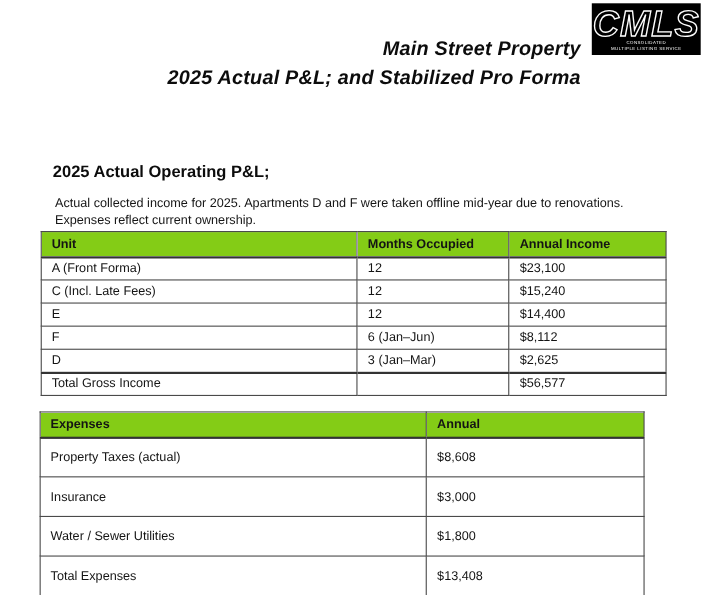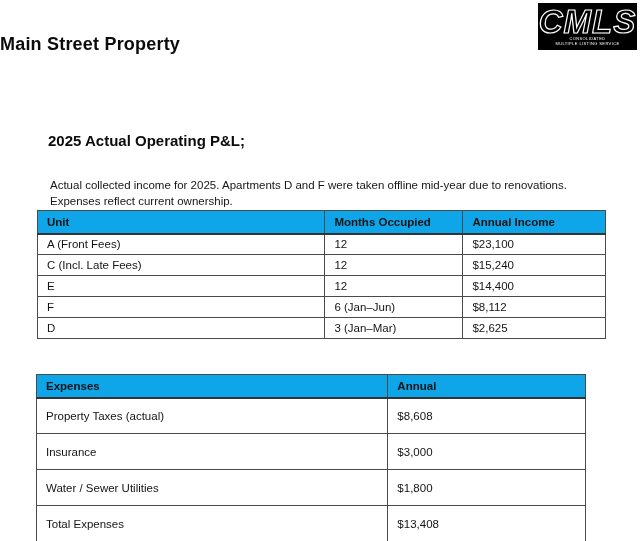--- a/index.html
+++ b/index.html
@@ -30,30 +30,31 @@
     .logo-main { color:#000000; -webkit-text-stroke:1.2px #ffffff; }
   }
   .logo-sub {
     color:#ffffff; font-size:4px; line-height:5px;
     letter-spacing:0.4px; text-align:center; white-space:nowrap;
   }
 
   
   .title-block {
     position:absolute; top:31px; left:0; width:528px;
-    text-align:left;
+    text-align:right;
+    font-style:italic;
   }
   .title-line {
     font-weight:bold; font-size:18px; line-height:26px;
     color:#0c0c0c; letter-spacing:0.2px;
   }
 
   
   .section-heading {
-    position:absolute; left:48px; top:132px;
+    position:absolute; left:48px; top:148px;
     font-weight:bold; font-size:15px; color:#0c0c0c;
   }
   .description {
     position:absolute; left:50px; top:178px;
     font-size:11.5px; line-height:15.5px; color:#161616;
   }
 
   
   table {
     border-collapse:collapse; table-layout:fixed;
@@ -61,21 +62,21 @@
     font-size:11.5px; color:#141414;
   }
   th, td {
     border:1px solid #4a4a4a;
     padding:3px 9px;
     text-align:left;
     overflow:hidden; white-space:nowrap;
     vertical-align:middle;
   }
   thead th {
-    background:#0ea5e9;
+    background:#84cc16;
     font-weight:bold;
     border-bottom:2px solid #333333;
     height:23px;
   }
   .income-table { left:37px; top:210px; width:569px; }
   .income-table td { height:21px; }
   .expense-table { left:36px; top:374px; width:550px; }
   .expense-table td { height:36px; }
   tr.total-row td { border-top:2px solid #333333; }
   tr.bold-row td { font-weight:bold; }
@@ -84,20 +85,21 @@
 <body>
 
 <div class="logo">
   <div class="logo-main">CMLS</div>
   <div class="logo-sub">CONSOLIDATED</div>
   <div class="logo-sub">MULTIPLE LISTING SERVICE</div>
 </div>
 
 <div class="title-block">
   <div class="title-line">Main Street Property</div>
+  <div class="title-line">2025 Actual P&amp;L; and Stabilized Pro Forma</div>
 </div>
 
 <div class="section-heading">2025 Actual Operating P&amp;L;</div>
 <div class="description">
   <div>Actual collected income for 2025. Apartments D and F were taken offline mid-year due to renovations.</div>
   <div>Expenses reflect current ownership.</div>
 </div>
 
 <table class="income-table">
   <colgroup>
@@ -107,21 +109,21 @@
     </colgroup>
   <thead>
     <tr>
       <th>Unit</th>
       <th>Months Occupied</th>
       <th>Annual Income</th>
     </tr>
   </thead>
   <tbody>
     <tr>
-      <td>A (Front Fees)</td>
+      <td>A (Front Forma)</td>
       <td>12</td>
       <td>$23,100</td>
     </tr>
     <tr>
       <td>C (Incl. Late Fees)</td>
       <td>12</td>
       <td>$15,240</td>
     </tr>
     <tr>
       <td>E</td>
@@ -130,20 +132,25 @@
     </tr>
     <tr>
       <td>F</td>
       <td>6 (Jan–Jun)</td>
       <td>$8,112</td>
     </tr>
     <tr>
       <td>D</td>
       <td>3 (Jan–Mar)</td>
       <td>$2,625</td>
+    </tr>
+    <tr class="total-row">
+      <td>Total Gross Income</td>
+      <td></td>
+      <td>$56,577</td>
     </tr>
   </tbody>
 </table>
 
 <table class="expense-table">
   <colgroup>
       <col style="width:64%">
       <col style="width:36%">
     </colgroup>
   <thead>

